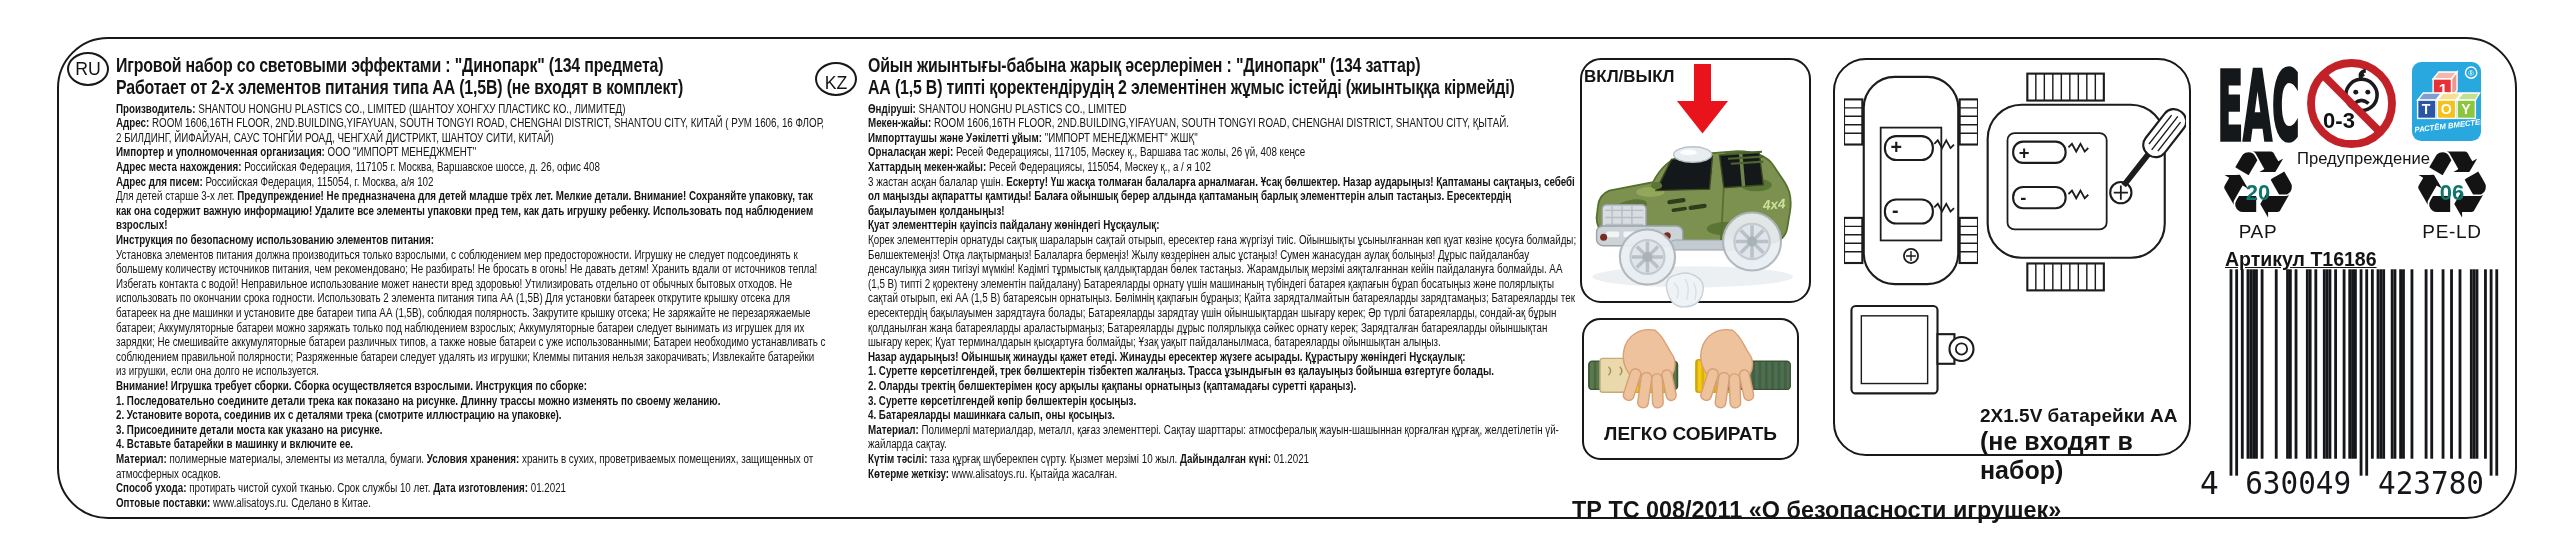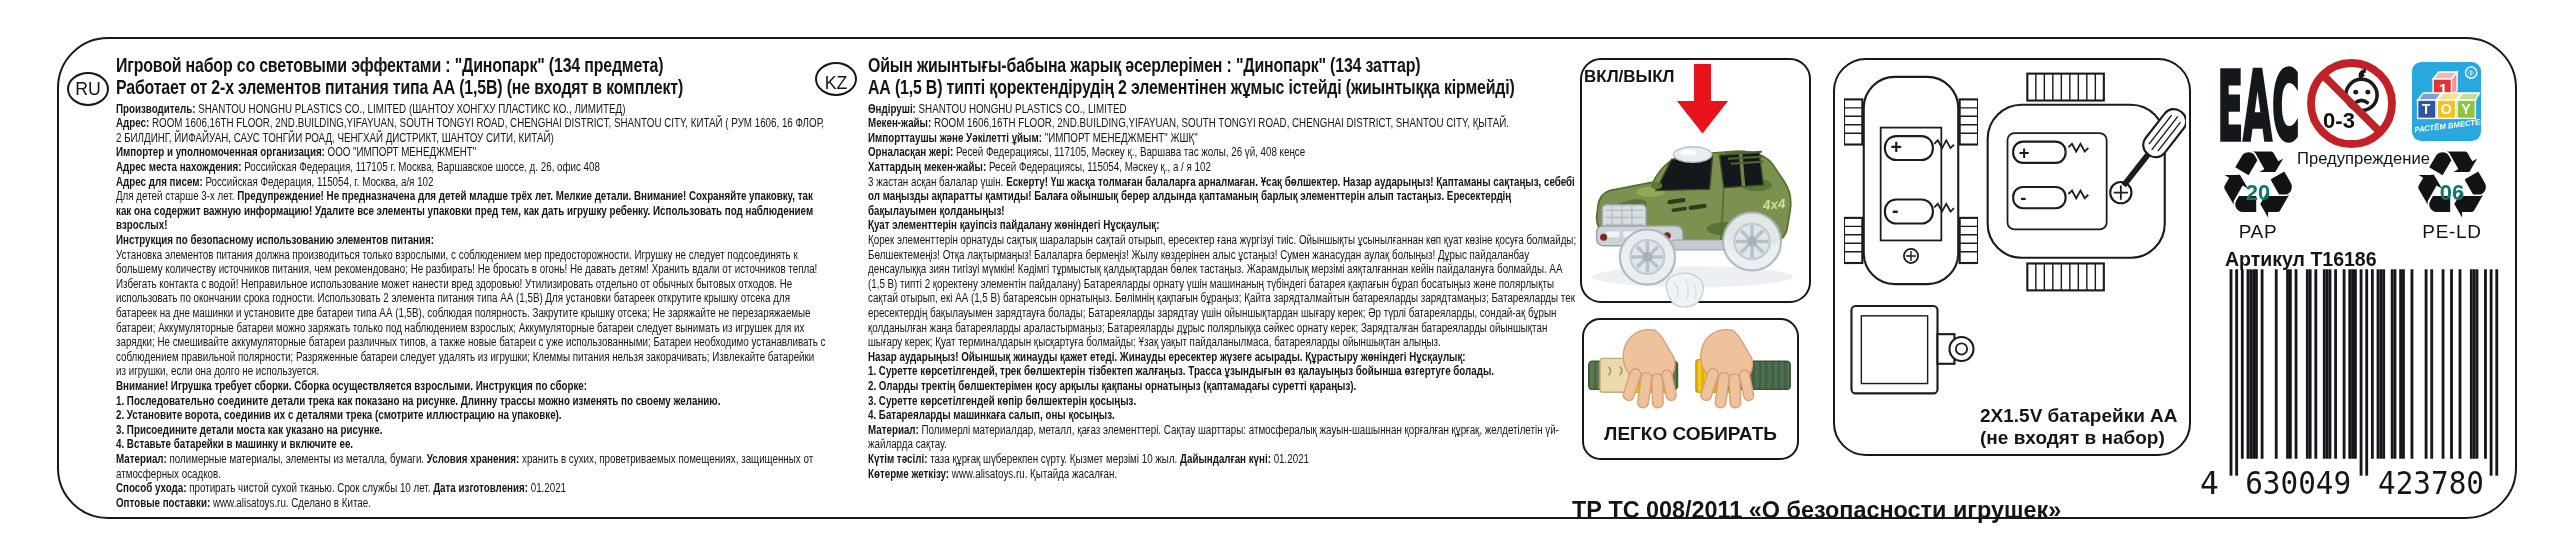--- a/index.html
+++ b/index.html
@@ -20,21 +20,21 @@
   .recycle .glyph{font-family:"DejaVu Sans",sans-serif;font-size:93px;line-height:93px;color:#131313;display:block;}
   .recycle .num{position:absolute;left:0;right:0;top:41px;font-size:22px;font-weight:bold;color:#0f766e;text-align:center;}
   .recycle .mat{font-size:19px;font-weight:normal;letter-spacing:0.7px;margin-top:-11.3px;}
   svg{display:block;}
 </style>
 </head>
 <body>
 
 <div class="abs outer"></div>
 
-<div class="abs badge" style="left:67px;top:72px;">
+<div class="abs badge" style="left:67px;top:52px;">
   <span>RU</span>
 </div>
 <div class="abs textcol" style="left:116px;top:55px;">
   <div class="titles">
     <div class="title">Игровой набор со световыми эффектами : "Динопарк" (134 предмета)</div>
     <div class="title">Работает от 2-х элементов питания типа АА (1,5В) (не входят в комплект)</div>
   </div>
   <div>
       <div class="para"><b>Производитель: </b><span>SHANTOU HONGHU PLASTICS CO., LIMITED (ШАНТОУ ХОНГХУ ПЛАСТИКС КО., ЛИМИТЕД)</span></div>
       <div class="para"><b>Адрес: </b><span>ROOM 1606,16TH FLOOR, 2ND.BUILDING,YIFAYUAN, SOUTH TONGYI ROAD, CHENGHAI DISTRICT, SHANTOU CITY, КИТАЙ ( РУМ 1606, 16 ФЛОР, 2 БИЛДИНГ, ЙИФАЙУАН, САУС ТОНГЙИ РОАД, ЧЕНГХАЙ ДИСТРИКТ, ШАНТОУ СИТИ, КИТАЙ)</span></div>
@@ -234,21 +234,21 @@
 <svg class="abs" style="left:1843px;top:300px;" width="134" height="105" viewBox="0 0 190 148">
   <g fill="#fff" stroke="#1c1c1c" stroke-width="3">
     <rect x="12" y="8" width="122" height="124" rx="6"></rect>
     <rect x="26" y="22" width="94" height="96" stroke-width="2"></rect>
     <rect x="134" y="48" width="24" height="42"></rect>
     <circle cx="168" cy="69" r="17"></circle>
     <circle cx="168" cy="69" r="8" stroke-width="2.5"></circle>
   </g>
 </svg>
 <div class="abs blabel" style="left:1980px;top:405px;width:209px;font-size:19px;">2X1.5V батарейки АА</div>
-<div class="abs blabel" style="left:1980px;top:427px;width:209px;font-size:19px;">(не входят в набор)</div>
+<div class="abs blabel" style="left:1980px;top:427px;width:209px;font-size:25px;">(не входят в набор)</div>
 
 <div class="abs blabel" style="left:1572px;top:466px;font-size:23.4px;margin-top:31px;">ТР ТС 008/2011 «О безопасности игрушек»</div>
 
 <svg class="abs" style="left:2216px;top:52px;" width="85" height="95" viewBox="0 0 120 134">
   <text x="60" y="124" text-anchor="middle" font-family="DejaVu Sans" font-weight="bold" font-size="136" textLength="116" lengthAdjust="spacingAndGlyphs" fill="#15181b" stroke="#15181b" stroke-width="5">ЕАС</text>
 </svg>
 
 <svg class="abs" style="left:2306px;top:58px;" width="91" height="91" viewBox="0 0 128 128">
   <circle cx="64" cy="64" r="57" fill="#fff" stroke="#c32128" stroke-width="11"></circle>
   <g stroke="#1a1a1a" stroke-width="5" fill="none">
@@ -289,21 +289,21 @@
   <span class="glyph">♻</span>
   <div class="num">20</div>
   <div class="mat">PAP</div>
 </div>
 <div class="abs recycle" style="left:2399px;top:139px;">
   <span class="glyph">♻</span>
   <div class="num">06</div>
   <div class="mat">PE-LD</div>
 </div>
 
-<div class="abs blabel" style="left:2225px;top:248px;font-size:19.5px;">Артикул Т16186</div>
+<div class="abs blabel" style="left:2225px;top:248px;font-size:19.5px;text-decoration:underline;">Артикул Т16186</div>
 <div class="abs" style="left:2190px;top:269px;width:311px;height:231px;">
     <svg width="311" height="231" viewBox="0 0 440 326">
       <rect x="56" y="0" width="4" height="292" fill="#14161a"></rect>
       <rect x="64" y="0" width="4" height="292" fill="#14161a"></rect>
       <rect x="72" y="0" width="4" height="268" fill="#14161a"></rect>
       <rect x="80" y="0" width="4" height="268" fill="#14161a"></rect>
       <rect x="84" y="0" width="4" height="268" fill="#14161a"></rect>
       <rect x="88" y="0" width="4" height="268" fill="#14161a"></rect>
       <rect x="92" y="0" width="4" height="268" fill="#14161a"></rect>
       <rect x="100" y="0" width="4" height="268" fill="#14161a"></rect>

